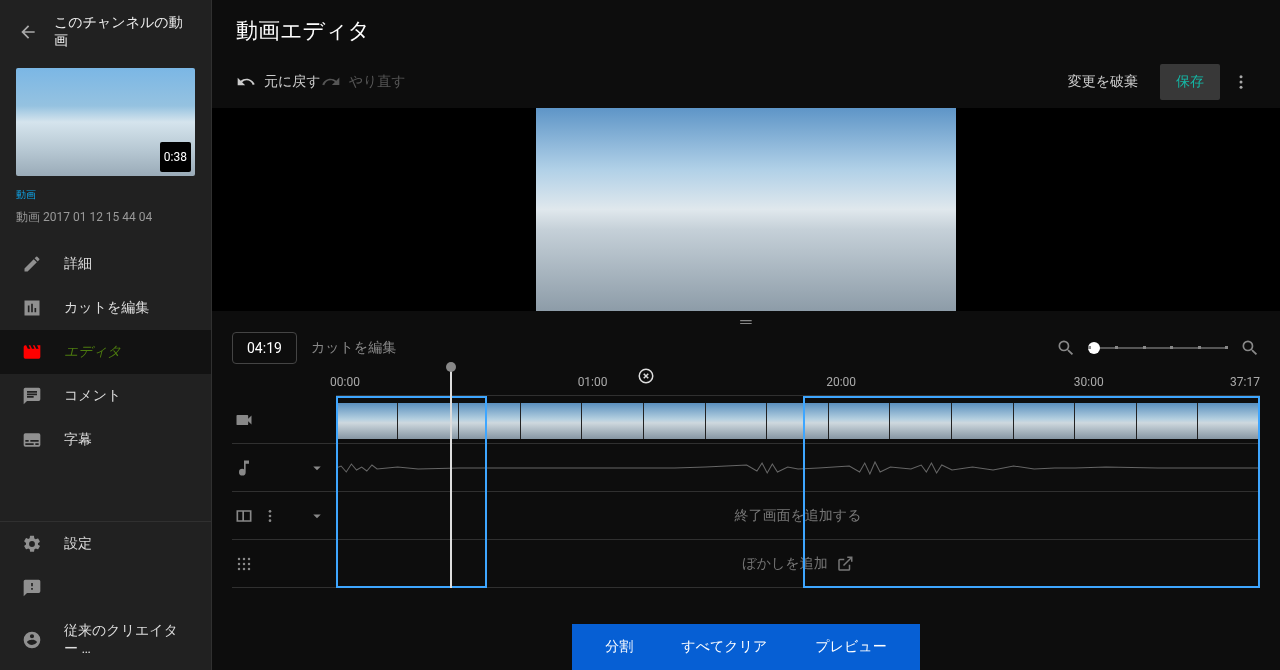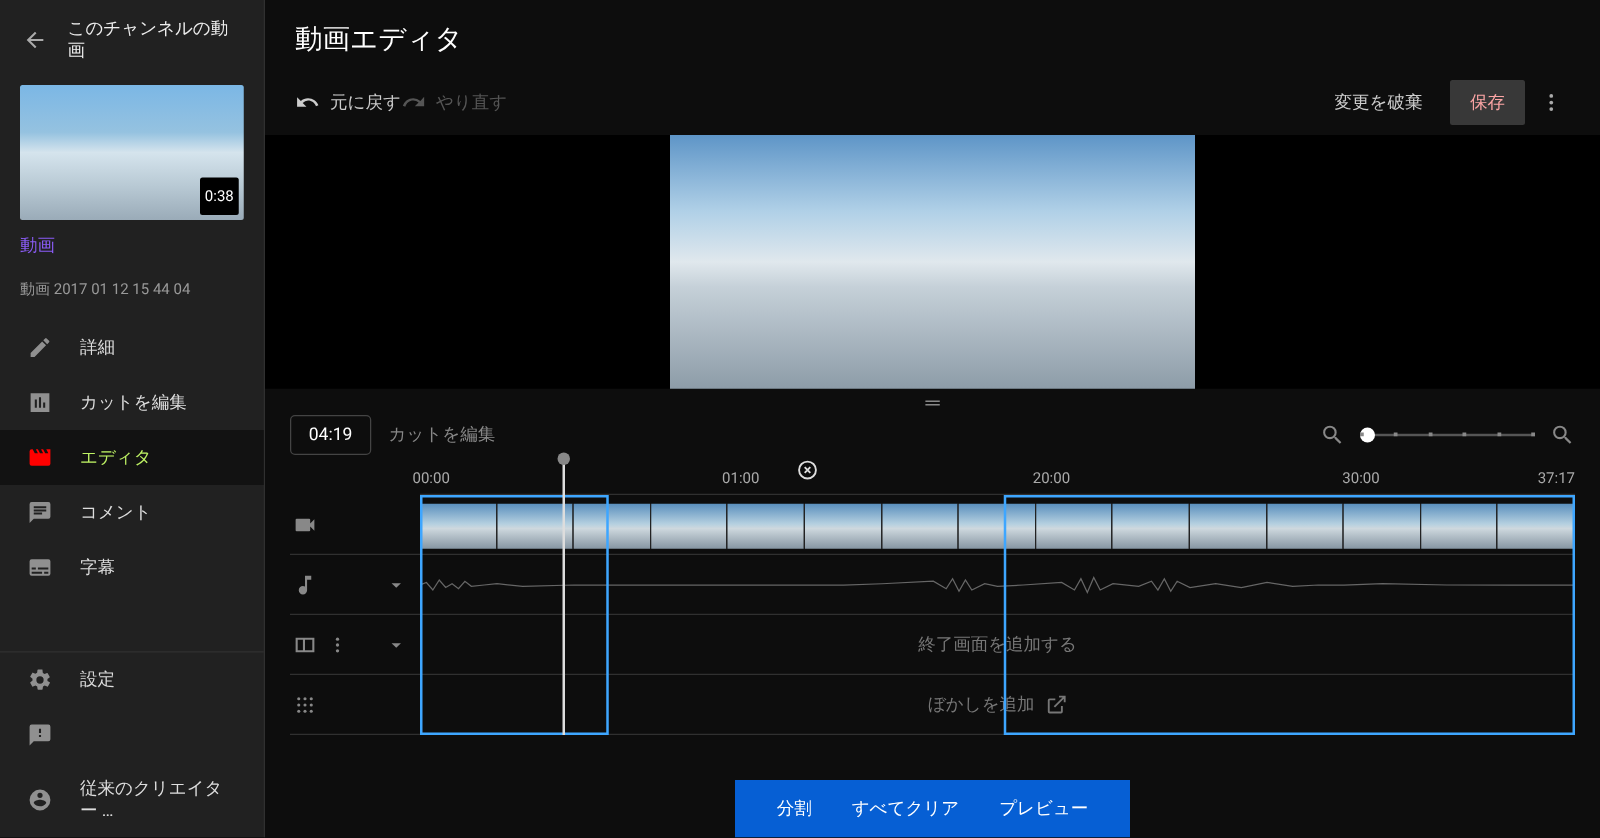--- a/index.html
+++ b/index.html
@@ -8,39 +8,39 @@
 
 
 .sidebar { width: 212px; background: #212121; display: flex; flex-direction: column; border-right: 1px solid #303030; }
 .sidebar-header { display: flex; align-items: center; padding: 14px 18px; gap: 16px; }
 .back-arrow { color: #aaa; cursor: pointer; }
 .sidebar-title { font-size: 14px; color: #eee; }
 .thumb-container { position: relative; margin: 4px 16px 12px; }
 .thumb { width: 100%; height: 108px; background: linear-gradient(180deg, #7BB7E5 0%, #95C2E0 35%, #D5E4ED 50%, #B8C9D4 75%, #9AABB8 100%); border-radius: 2px; }
 .thumb-dur { position: absolute; bottom: 4px; right: 4px; background: #000; color: #fff; font-size: 12px; padding: 8px 4px; border-radius: 2px; }
 .video-meta { padding: 0 16px 10px; }
-.video-title { font-size: 14px; color: #8b5cf6; margin-bottom: 17px; }
+.video-title { font-size: 10px; color: #0ea5e9; margin-bottom: 7px; }
 .video-date { font-size: 12px; color: #999; }
 .nav { flex: 1; padding-top: 6px; }
 .nav-item { display: flex; align-items: center; gap: 22px; padding: 12px 22px; font-size: 14px; color: #ddd; cursor: pointer; }
-.nav-item.active { background: #121212; color: #bef264; }
+.nav-item.active { background: #121212; color: #4d7c0f; font-style: italic; }
 .nav-item.active .nav-icon { fill: #ff0000; color: #ff0000; }
 .nav-icon { width: 20px; height: 20px; display: inline-flex; align-items: center; justify-content: center; fill: #909090; color: #909090; }
 .sidebar-footer { border-top: 1px solid #303030; }
 
 
 .main { flex: 1; background: #0d0d0d; display: flex; flex-direction: column; }
 .topbar { padding: 16px 24px 8px; }
 .page-title { font-size: 22px; font-weight: 400; color: #fff; }
 .toolbar { display: flex; align-items: center; padding: 10px 24px 4px; }
 .icon-btn { display: inline-flex; align-items: center; gap: 8px; color: #ccc; font-size: 14px; cursor: pointer; }
 .icon-btn.disabled { color: #555; cursor: default; }
 .toolbar-spacer { flex: 1; }
 .discard-btn { color: #ccc; font-size: 14px; padding: 9px 14px; cursor: pointer; }
-.save-btn { background: #383838; color: #fca5a5; font-size: 14px; padding: 9px 16px; border-radius: 2px; cursor: pointer; margin-left: 8px; }
+.save-btn { background: #383838; color: #14b8a6; font-size: 14px; padding: 9px 16px; border-radius: 2px; cursor: pointer; margin-left: 8px; }
 .more-btn { color: #aaa; padding: 8px 6px 8px 12px; cursor: pointer; }
 
 .preview-area { background: #000; height: 236px; display: flex; justify-content: center; align-items: center; margin-top: 4px; }
 .preview-video { width: 420px; height: 100%; background: linear-gradient(180deg, #5E95C7 0%, #B0D0E7 30%, #E0E8ED 50%, #c5d0d8 60%, #8d9ca8 100%); position: relative; }
 
 .handle-row { height: 24px; display: flex; justify-content: center; align-items: center; color: #888; font-size: 16px; }
 
 .time-controls { display: flex; align-items: center; gap: 14px; padding: 0 20px 4px; }
 .time-box { border: 1px solid #444; border-radius: 4px; padding: 7px 14px; font-size: 14px; color: #fff; }
 .edit-cut { font-size: 14px; color: #888; }
@@ -69,21 +69,21 @@
 .track-text { color: #777; font-size: 14px; margin: 0 auto; display: inline-flex; align-items: center; gap: 8px; }
 
 
 .overlays { position: absolute; left: 104px; right: 0; top: 0; bottom: 0; pointer-events: none; }
 .sel-box { position: absolute; top: 0; bottom: 0; border: 2px solid #3ea6ff; pointer-events: auto; }
 .playhead { position: absolute; top: -28px; bottom: 0; width: 2px; background: #ddd; pointer-events: auto; }
 .playhead::before { content: ''; position: absolute; top: -6px; left: -4px; width: 10px; height: 10px; background: #888; border-radius: 50%; }
 
 
 .action-bar { display: flex; justify-content: center; padding-top: 36px; }
-.action-btns { background: #065fd4; display: flex; gap: 32px; padding: 14px 33px; }
+.action-btns { background: #065fd4; display: flex; gap: 48px; padding: 14px 33px; }
 .action-btn { color: #fff; font-size: 14px; cursor: pointer; }
 
 svg { display: block; }
 </style>
 </head>
 <body>
 
 <div class="app">
 
   <div class="sidebar">

